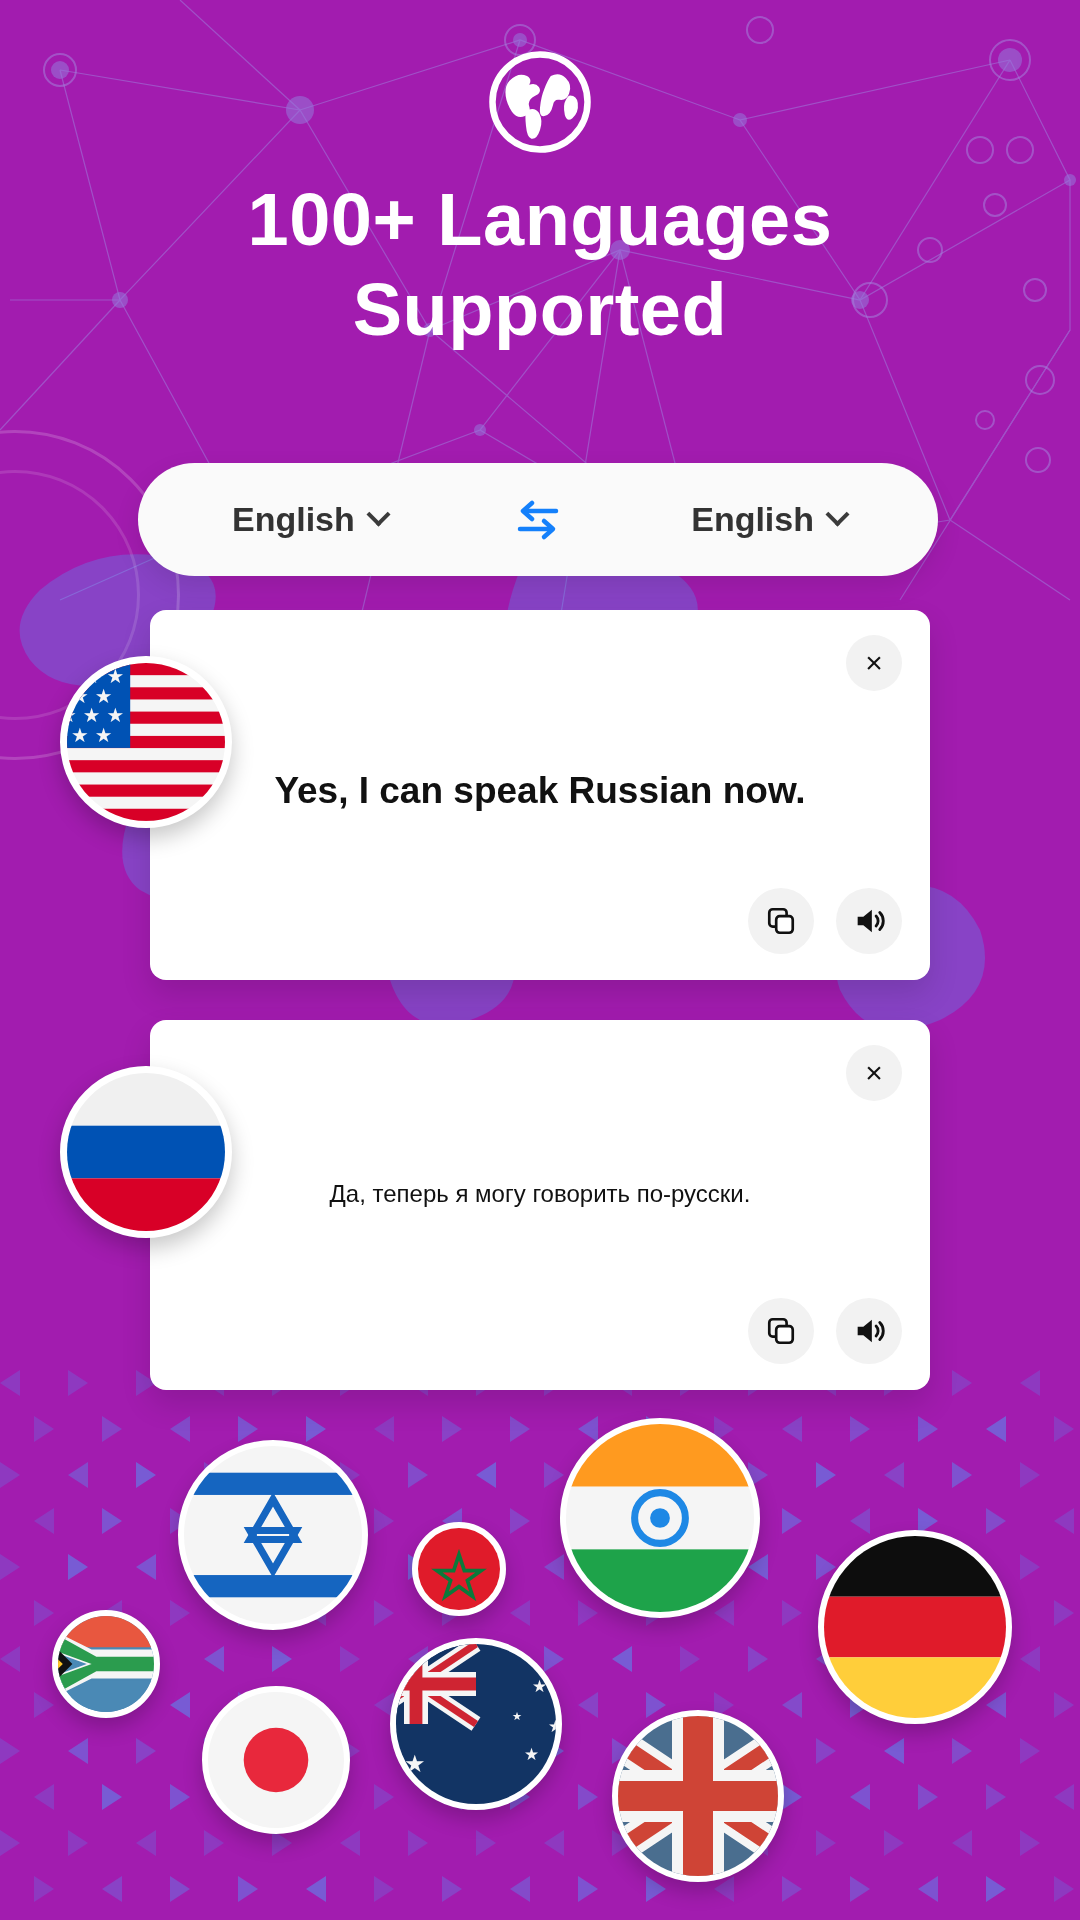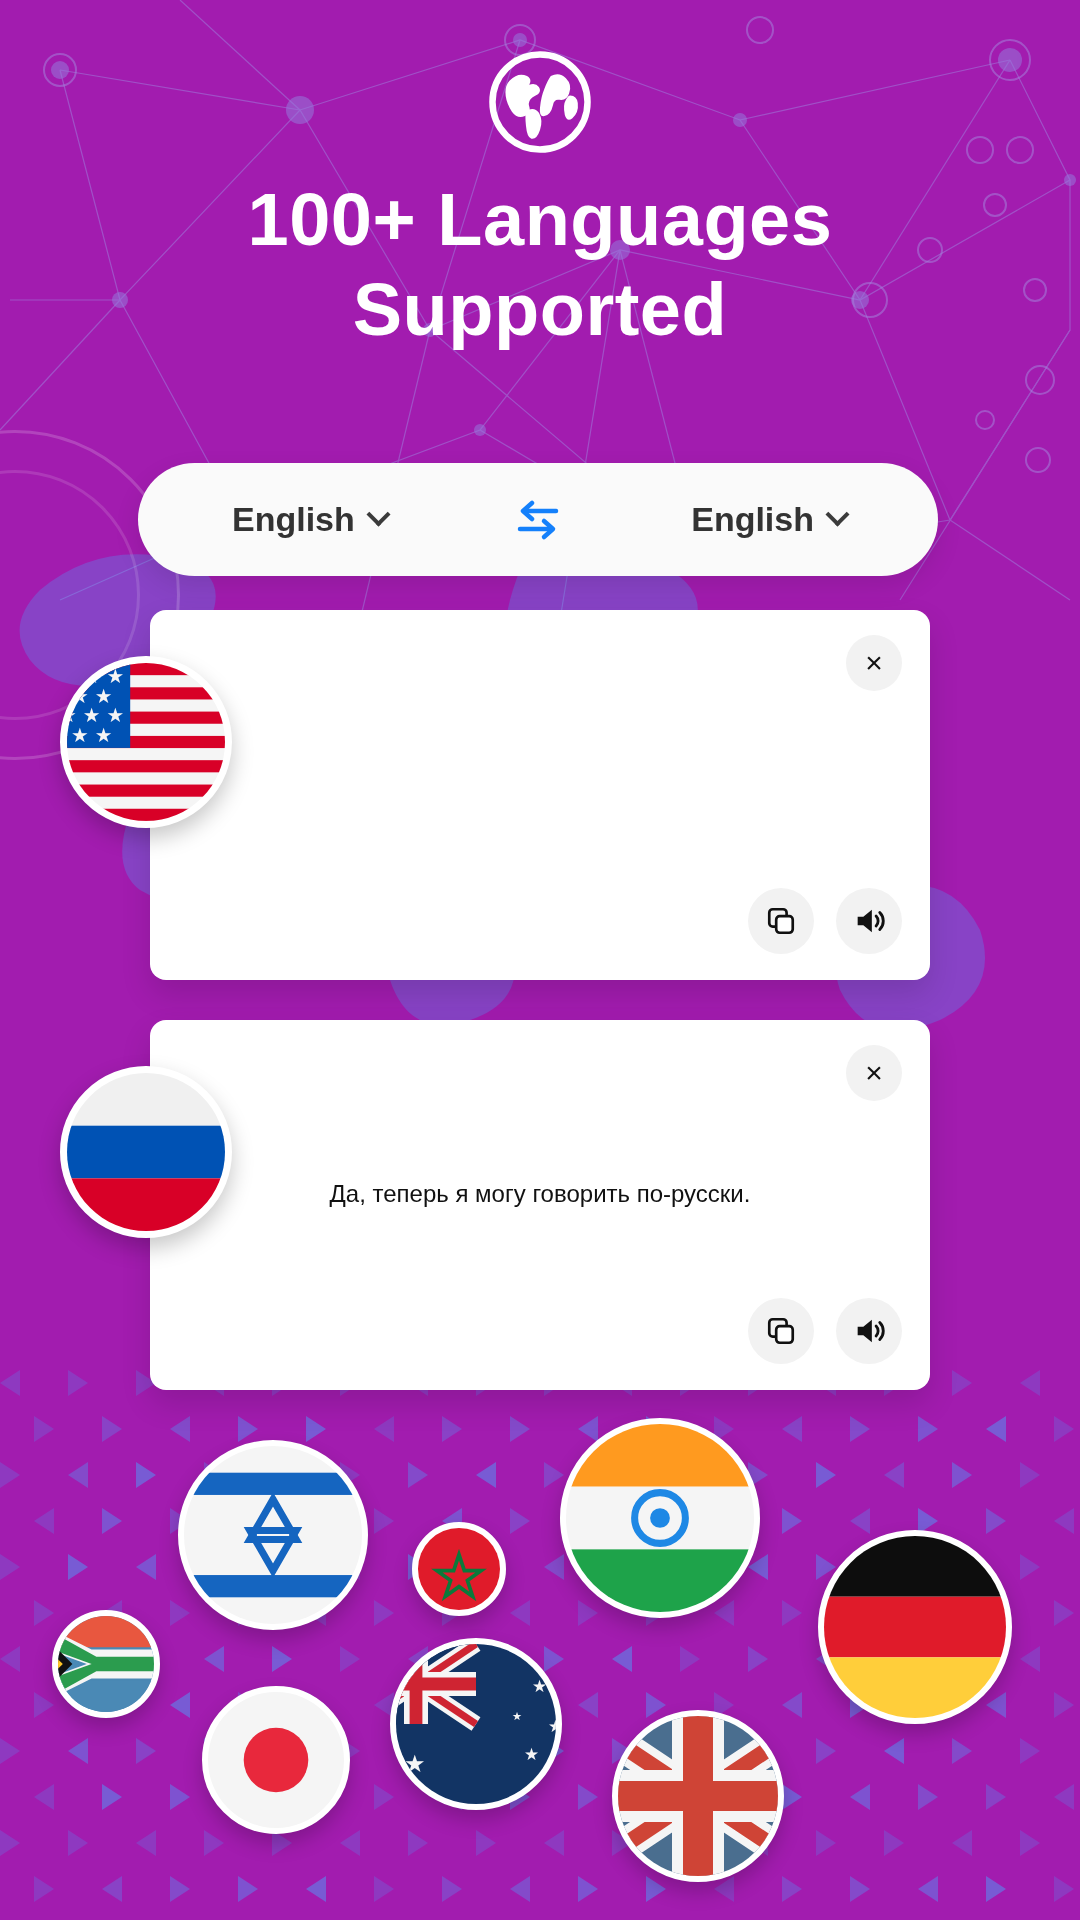--- a/index.html
+++ b/index.html
@@ -447,20 +447,21 @@
             <text x="11" y="20">★</text>
             <text x="17" y="20">★</text>
         </g>
       </svg>
     </div>
 
     <div class="close-btn">
       <span>×</span>
     </div>
 
+    <div class="card-text">Yes, I can speak Russian now.</div>
 
     <div class="card-actions">
       <div class="act-btn">
         <svg width="32" height="32" viewBox="0 0 24 24">
           <rect x="3.2" y="3.2" width="13" height="13" rx="2.6" fill="none" stroke="#111" stroke-width="2"></rect>
           <rect x="8.4" y="8.4" width="12.4" height="12.4" rx="2.6" fill="#fff" stroke="#111" stroke-width="2"></rect>
         </svg>
       </div>
       <div class="act-btn">
         <svg width="34" height="34" viewBox="0 0 24 24">

